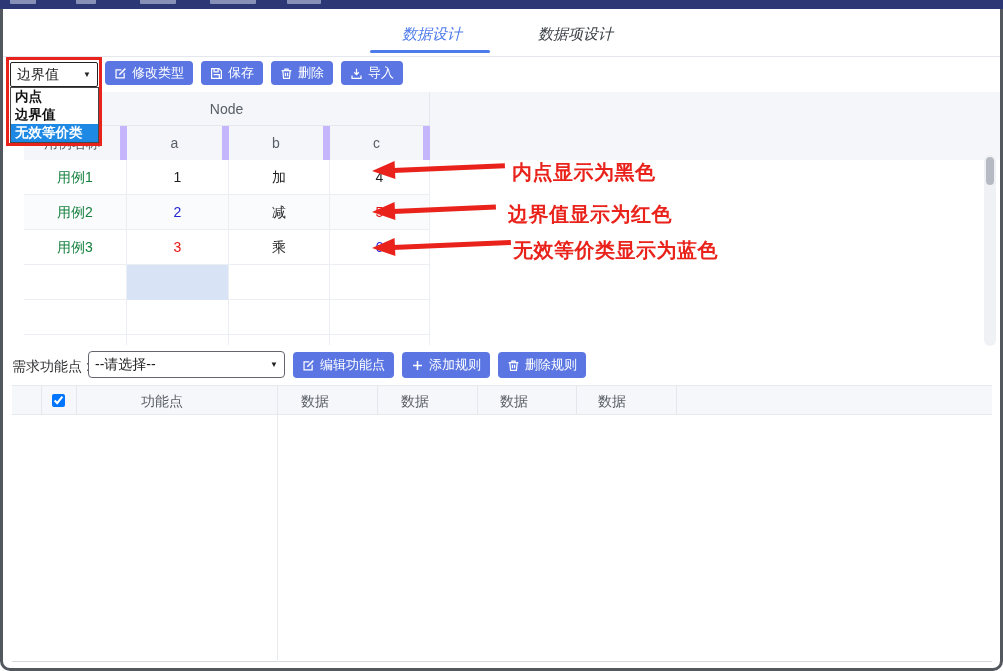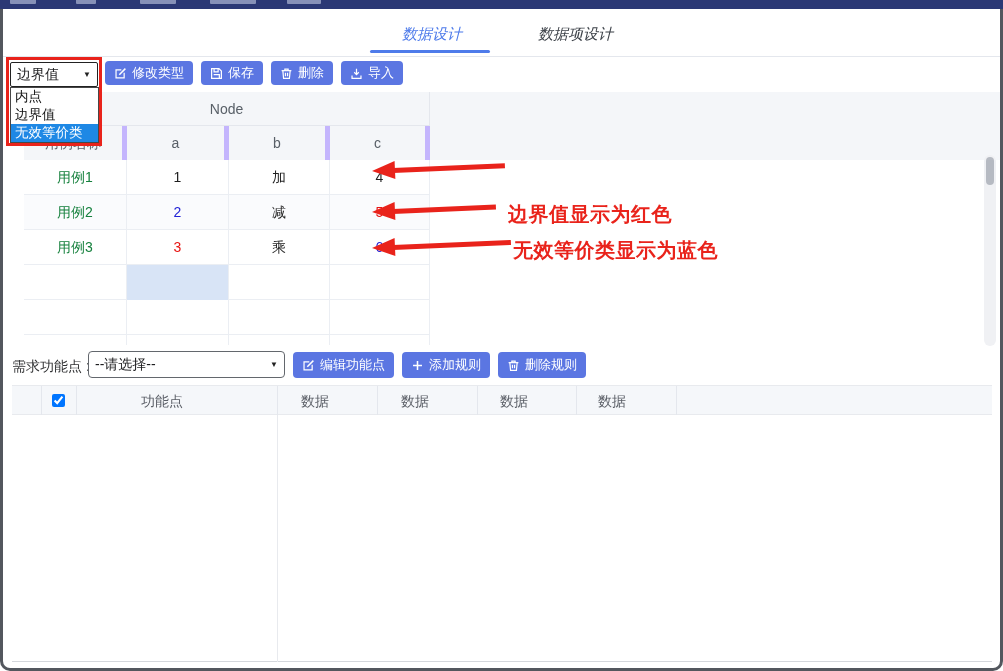--- a/index.html
+++ b/index.html
@@ -28,33 +28,33 @@
 
   .btnrow { position:absolute; display:flex; gap:8px;border-radius:6px; }
   .btnrow-upper { left:105px; top:61px; height:24px; }
   .btnrow-lower { left:293px; top:352px; height:26px; }
   .btn { display:inline-flex; align-items:center; gap:5px; background:var(--accent); color:#fff;
          border:none; border-radius:4px; font-size:13px; padding:0 9px; height:100%; cursor:pointer;
          font-family:inherit; white-space:nowrap; }
   .btn svg { display:block; }
 
   
-  .optlist { position:absolute; left:10px; top:87px; width:89px; background:#fff; border:1px solid #474747; z-index:41; }
+  .optlist { position:absolute; left:10px; top:87px; width:89px; background:#fff; border:1px solid #474747; z-index:41;font-weight:bold; }
   .opt { height:18px; line-height:18px; font-size:13.5px; color:#111; padding-left:4px; cursor:pointer; white-space:nowrap; }
   .opt.hl { background:var(--opt-hl); color:#fff; }
 
   .red-box { position:absolute; left:6px; top:57px; width:96px; height:89px; border:3px solid var(--red); z-index:45; pointer-events:none; }
 
   
   .case-table { position:absolute; left:24px; top:92px; width:980px; height:253px; overflow:hidden; background:#fff; }
   .case-headband { position:absolute; left:0; top:0; width:980px; height:68px; background:#f4f6f9; }
   .node-cell { position:absolute; left:0; top:0; width:406px; height:34px; line-height:34px; text-align:center;
                font-size:14px; color:#596068; border-bottom:1px solid #e4e7ed; border-right:1px solid #e4e7ed; }
   .case-colrow { position:absolute; left:0; top:34px; height:34px; display:flex; }
-  .hcell { height:34px; line-height:34px; text-align:center; font-size:14px; color:#596068; border-right:5px solid #c4b5fd; }
+  .hcell { height:34px; line-height:34px; text-align:center; font-size:14px; color:#596068; border-right:7px solid #c4b5fd; }
   .crow { position:absolute; left:0; width:406px; height:35px; display:flex; border-bottom:1px solid #ebeef3; background:#fff; }
   .crow.stripe { background:#fafbfd; }
   .ccell { height:35px; line-height:34px; text-align:center; font-size:14px; color:#15803d; border-right:1px solid #ebeef3; cursor:pointer; }
   .ccell.t-inner { color:var(--cell-black); }
   .ccell.t-boundary { color:var(--cell-red); }
   .ccell.t-invalid { color:var(--cell-blue); }
   .ccell.sel-cell { background:var(--sel-cell); }
 
   
   .vtrack { position:absolute; left:984px; top:155px; width:12px; height:191px; background:#f0f1f4; border-radius:6px; }
@@ -202,20 +202,21 @@
   </div>
 
   <div class="vtrack"></div>
   <div class="vthumb"></div>
 
   <div class="annos" id="annotations">
       <div class="anno-arrow" style="left: 372px; top: 162px;">
         <div class="anno-head"></div>
         <div class="anno-line" style="width:112px"></div>
       </div>
+      <div class="anno-text" style="left: 512px; top: 159px;">内点显示为黑色</div>
       <div class="anno-arrow" style="left: 372px; top: 203px;">
         <div class="anno-head"></div>
         <div class="anno-line" style="width:103px"></div>
       </div>
       <div class="anno-text" style="left: 508px; top: 201px;">边界值显示为红色</div>
       <div class="anno-arrow" style="left: 372px; top: 239px;">
         <div class="anno-head"></div>
         <div class="anno-line" style="width:118px"></div>
       </div>
       <div class="anno-text" style="left: 513px; top: 237px;">无效等价类显示为蓝色</div>

